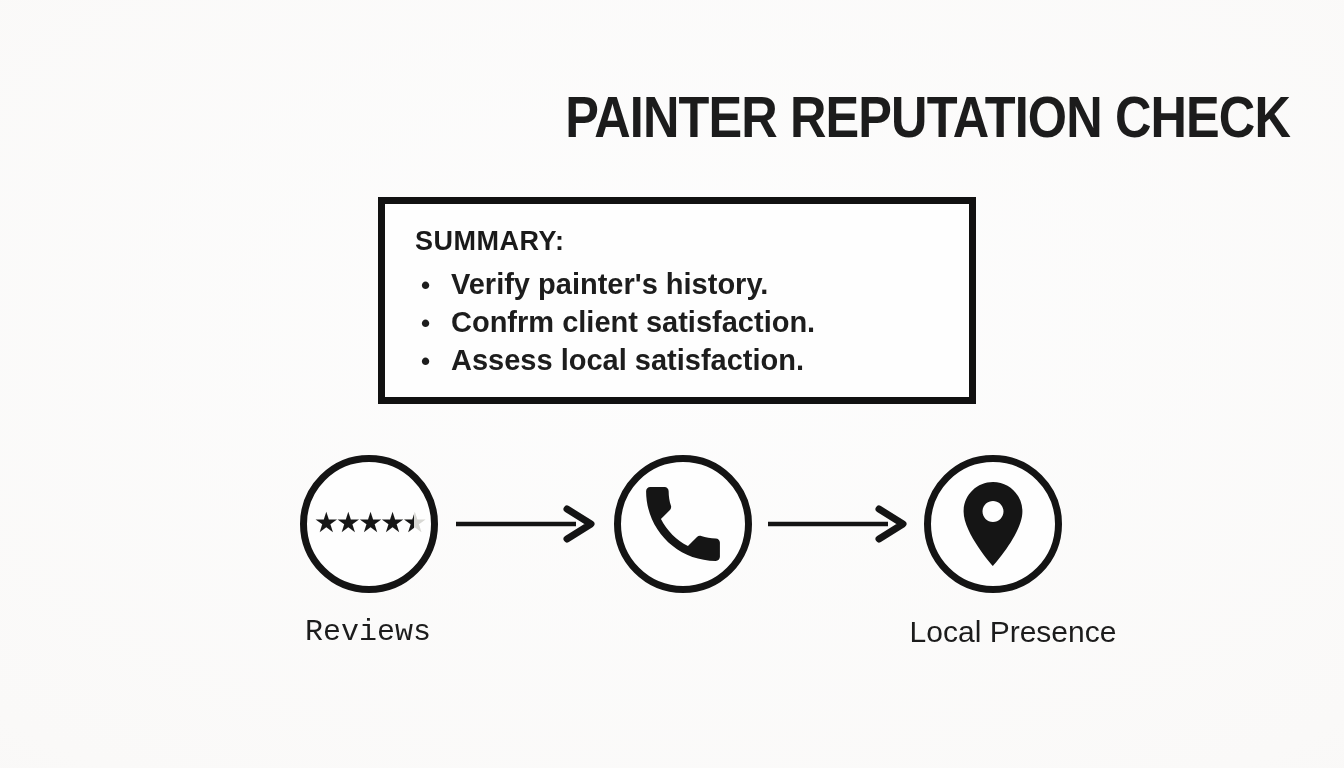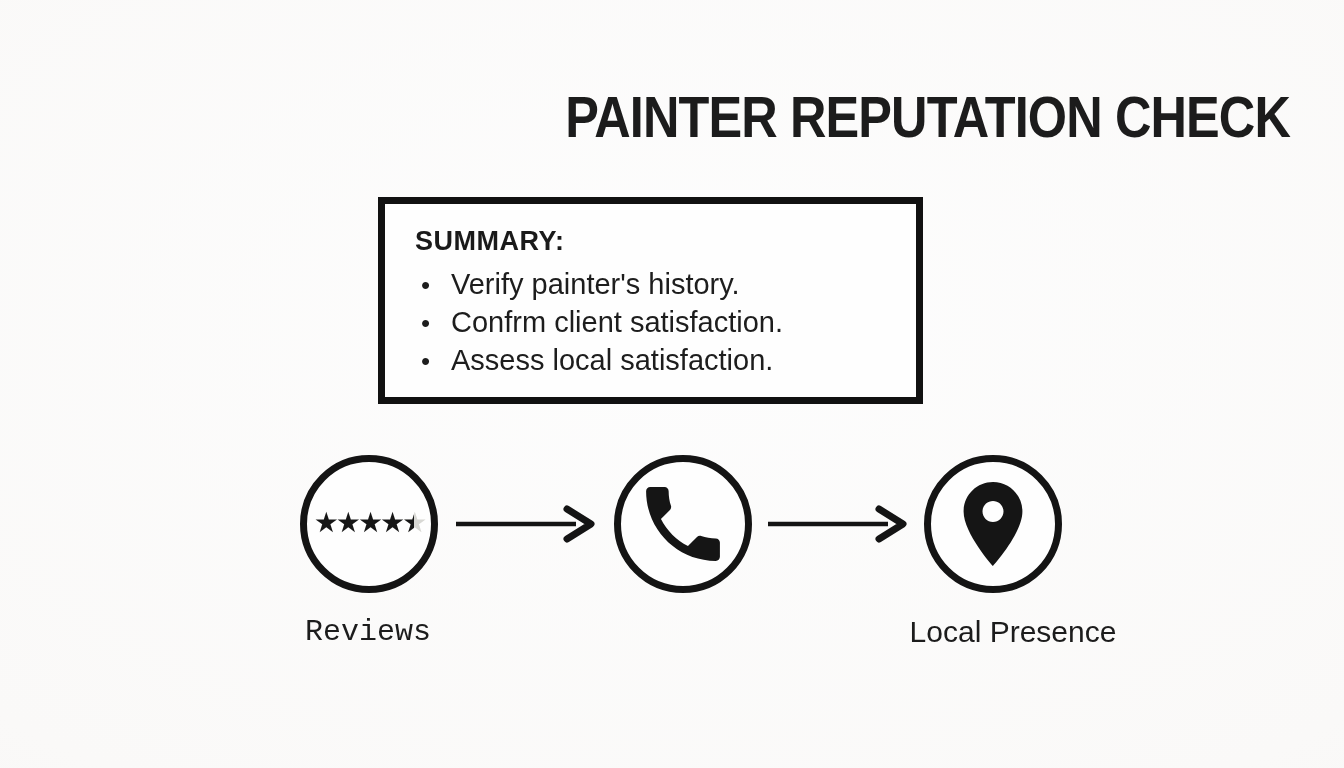--- a/index.html
+++ b/index.html
@@ -35,21 +35,21 @@
     transform-origin: center;
     letter-spacing: -1px;
     white-space: nowrap;
   }
 
   
   .summary-box {
     position: absolute;
     left: 378px;
     top: 197px;
-    width: 545px;
+    width: 598px;
     height: 207px;
     border: 7px solid #111;
     box-sizing: border-box;
     background: #fefefe;
   }
   .summary-heading {
     position: absolute;
     left: 30px;
     top: 22px;
     font-size: 27px;
@@ -57,20 +57,21 @@
     letter-spacing: 0.5px;
     color: #1a1a1a;
   }
   .summary-list {
     position: absolute;
     left: 30px;
     top: 62px;
     margin: 0;
     padding: 0;
     list-style: none;
+    font-weight: bold;
   }
   .summary-list li {
     font-size: 29px;
     line-height: 37px;
     color: #1d1d1d;
     white-space: nowrap;
   }
   .bullet-dot {
     display: inline-block;
     width: 36px;

